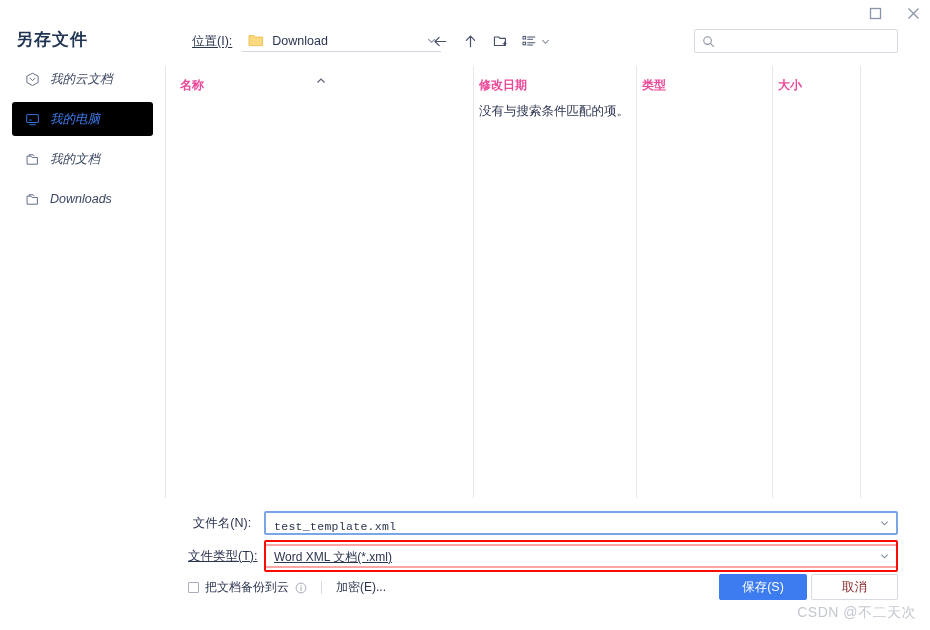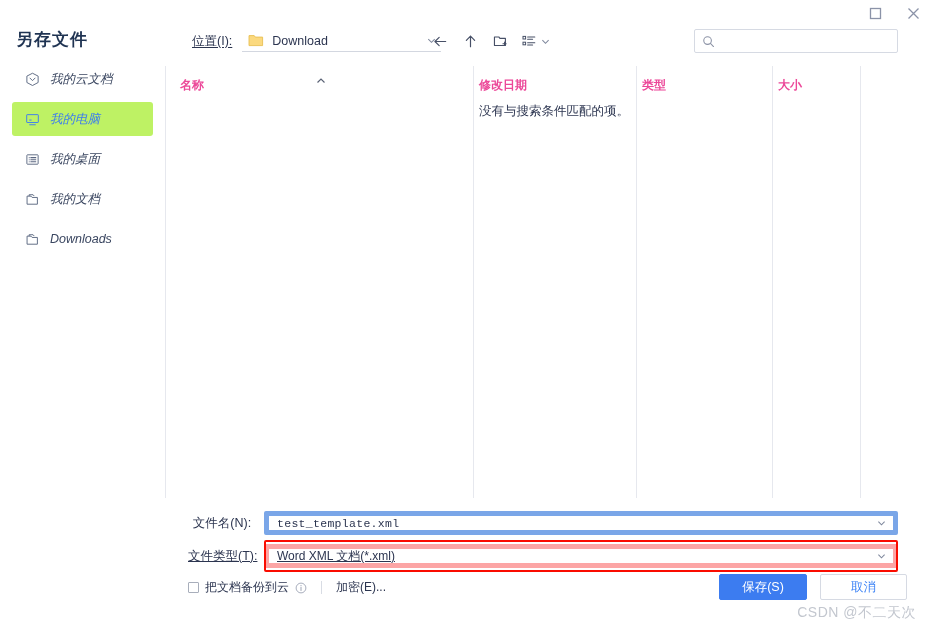--- a/index.html
+++ b/index.html
@@ -68,21 +68,21 @@
     margin: 0 12px 6px 12px;
     padding-left: 12px;
     border-radius: 3px;
     font-size: 12.5px;
     color: #3a4660;
     cursor: pointer;
     gap: 10px;
     font-style: italic;
   }
   .side-item.selected {
-    background: #bef264;
+    background: #000000;
     color: #3c7cf0;
   }
   .side-item .s-ico {
     width: 16px; height: 16px;
     display: flex; align-items: center; justify-content: center;
     flex: 0 0 16px;
   }
   .side-item .s-ico svg { display: block; }
   .side-item.selected .s-ico svg { stroke: #3c7cf0; }
   .side-item .s-label { line-height: 1; padding-top: 1px; }
@@ -218,25 +218,25 @@
   }
   .form-label {
     font-size: 12.5px;
     color: #2c3550;
     text-align: center;
     white-space: nowrap;
   }
   .combo-field {
     position: relative;
     height: 24px;
-    border: 5px solid #fca5a5;
+    border: 2px solid #fca5a5;
     border-radius: 2px;
     background: #fff;
     display: flex;
-    align-items: center;
+    align-items: flex-end;
     padding: 0 22px 0 8px;
     cursor: pointer;
   }
   .combo-field.focused { border-color: #7aa6e8; }
   .combo-val {
     font-size: 12px;
     color: #2c3550;
     white-space: nowrap;
     overflow: hidden;
   }
@@ -305,23 +305,22 @@
     left: 719px; top: 574px;
     width: 88px;
     background: #3c7cf0;
     color: #ffffff;
     border: 1px solid #3c7cf0;
   }
   .btn-secondary {
     left: 811px; top: 574px;
     width: 87px;
     background: #ffffff;
-    color: #3b82f6;
+    color: #7f1d1d;
     border: 1px solid #d6dae3;
-    margin-left: 9px;
   }
 
   
   .watermark {
     position: absolute;
     right: 14px; bottom: 8px;
     font-size: 14px;
     color: #c3c7cf;
     white-space: nowrap;
     letter-spacing: 0.5px;
@@ -365,29 +364,20 @@
       <span class="s-ico">
         <svg width="15" height="15" viewBox="0 0 16 16">
           <rect x="1.8" y="2.8" width="12.4" height="8.4" rx="0.5" fill="none" stroke="#3c7cf0" stroke-width="1"></rect>
           <path d="M4.6 13.6 L11.4 13.6" stroke="#3c7cf0" stroke-width="1" fill="none"></path>
           <path d="M4.5 8.6 L7 8.6" stroke="#3c7cf0" stroke-width="1" fill="none"></path>
         </svg>
       </span>
       <span class="s-label">我的电脑</span>
     </div>
 
-    <div class="side-item">
-      <span class="s-ico">
-        <svg width="15" height="15" viewBox="0 0 16 16">
-          <rect x="2" y="3" width="12" height="10" rx="0.6" fill="none" stroke="#5a6680" stroke-width="1"></rect>
-          <path d="M4.5 6 L4.5 6.01 M6.2 6 L11.5 6 M4.5 8.2 L4.5 8.21 M6.2 8.2 L11.5 8.2 M4.5 10.4 L4.5 10.41 M6.2 10.4 L11.5 10.4" stroke="#5a6680" stroke-width="1.1" stroke-linecap="round" fill="none"></path>
-        </svg>
-      </span>
-      <span class="s-label">我的桌面</span>
-    </div>
 
     <div class="side-item">
       <span class="s-ico">
         <svg width="15" height="15" viewBox="0 0 16 16">
           <path d="M2.2 4.4 L2.2 13 L13.2 13 L13.2 5.8 L7.6 5.8 L6.4 4.4 Z" fill="none" stroke="#5a6680" stroke-width="1" stroke-linejoin="round"></path>
           <path d="M4.4 4.4 L4.4 2.9 L8.6 2.9 L9.8 4.3" fill="none" stroke="#5a6680" stroke-width="1" stroke-linejoin="round"></path>
         </svg>
       </span>
       <span class="s-label">我的文档</span>
     </div>

